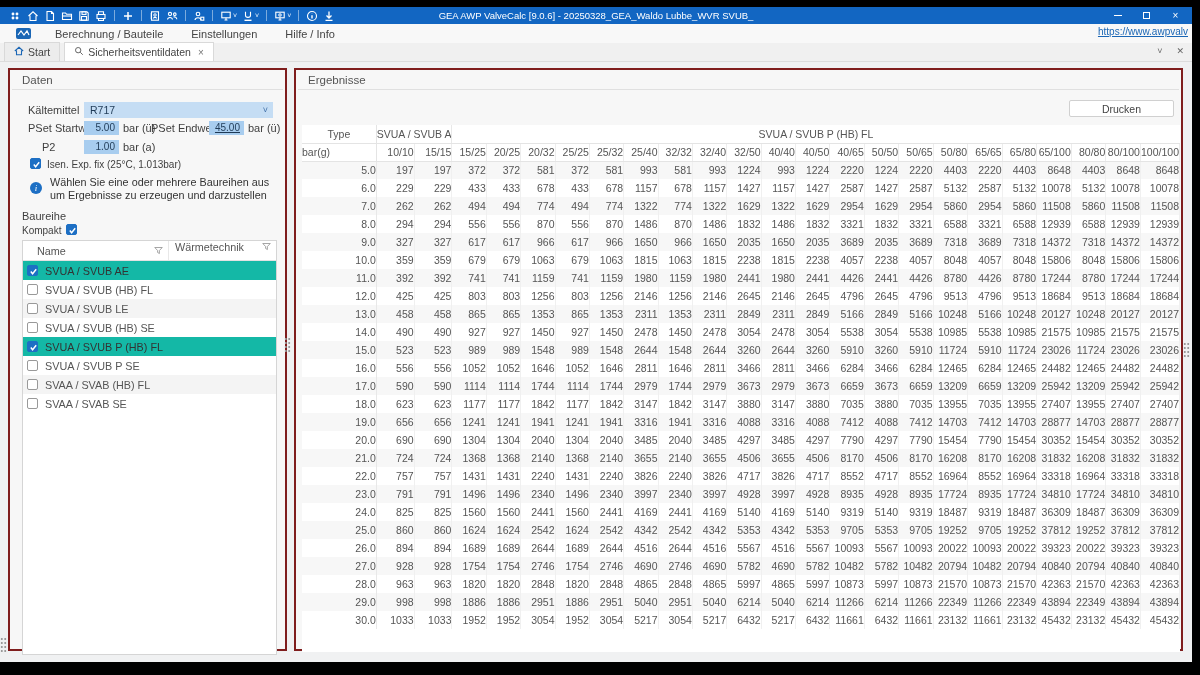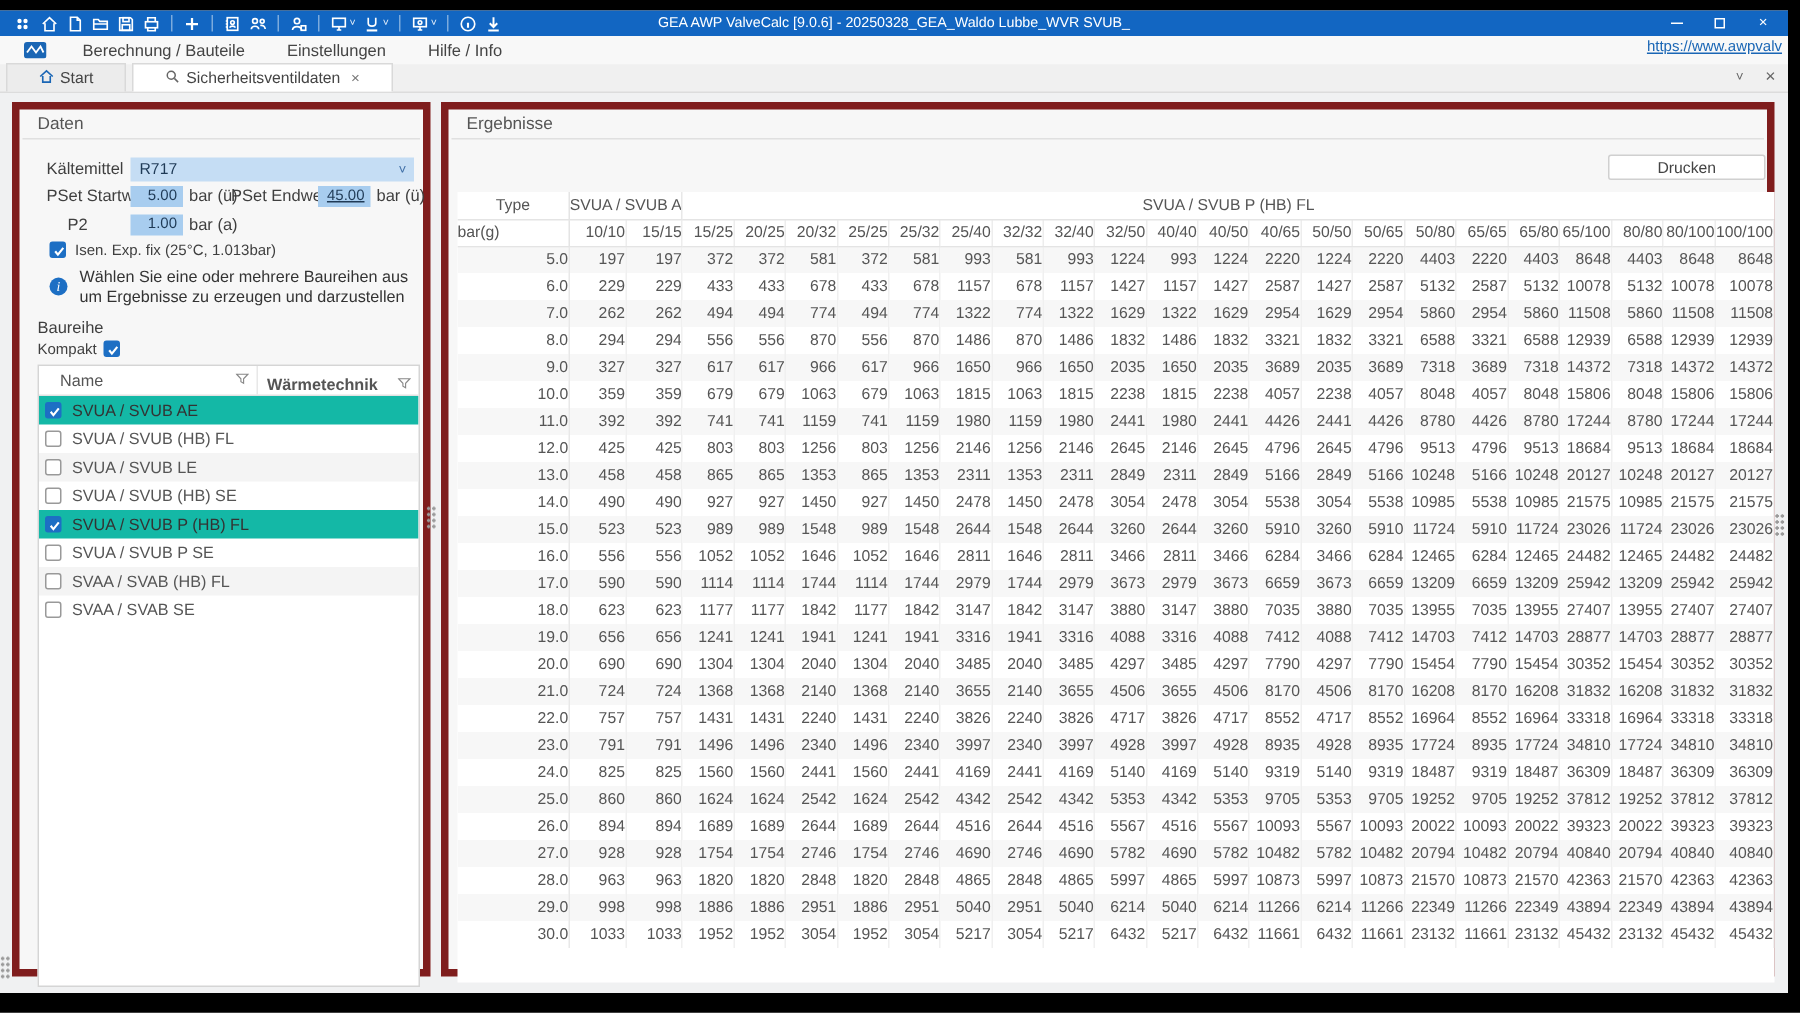--- a/index.html
+++ b/index.html
@@ -26,31 +26,31 @@
   .menubar { position:absolute; left:0; top:17px; width:100%; height:19px; background:#f8f8f8;
              display:flex; align-items:center; }
   .app-logo { margin:0 10px 0 16px; display:flex; align-items:center; }
   .menu-item { font-size:11px; color:#444; padding:0 14px; cursor:pointer; }
   .menu-link { position:absolute; right:4px; top:2px; font-size:10px; color:#1a66b5;
                text-decoration:underline; cursor:pointer; white-space:nowrap; }
 
   
   .tabrow { position:absolute; left:0; top:36px; width:100%; height:19px; background:#f0f0f0;
             border-bottom:1px solid #dcdcdc; display:flex; align-items:flex-end; }
-  .tab { height:19px; display:flex; align-items:center; gap:4px; padding:0 21px; font-size:10.5px;
+  .tab { height:19px; display:flex; align-items:center; gap:4px; padding:0 9px; font-size:10.5px;
          color:#444; border:1px solid #d9d9d9; border-bottom:none; background:#ececec;
          margin-left:4px; cursor:pointer; }
   .tab.active { background:#fff; }
   .tab .close-x { color:#777; font-size:10px; margin-left:3px; cursor:pointer; }
   .tabrow-right { position:absolute; right:8px; top:3px; display:flex; gap:14px; color:#666;
                   font-size:9px; align-items:center; }
 
   
   .content { position:absolute; left:0; top:55px; width:100%; height:600px; background:#f0f1f2; }
-  .groupbox { position:absolute; background:#f7f7f7; border:5px solid #7f1d1d; }
+  .groupbox { position:absolute; background:#f7f7f7; border:2px solid #7f1d1d; }
   .gb-left  { left:8px;   top:6px; width:279px; height:583px; }
   .gb-right { left:294px; top:6px; width:889px; height:583px; }
   .gb-title { font-size:11.5px; color:#555; padding:4px 0 3px 12px; }
   .gb-rule { border-bottom:1px solid #e0e0e0; margin:0 2px; }
 
   .lbl { position:absolute; font-size:11px; color:#3f3f3f; white-space:nowrap; }
   .small-lbl { font-size:10px; color:#3f3f3f; }
 
   .combo { position:absolute; background:#c5ddf4; height:16px; display:flex; align-items:center;
            font-size:10.5px; color:#1f3a56; padding-left:6px; cursor:pointer; }
@@ -67,21 +67,21 @@
                color:#fff; font-size:9px; font-family:"Liberation Serif",serif; font-style:italic;
                display:flex; align-items:center; justify-content:center; }
   .hint-text { position:absolute; font-size:10.8px; color:#333; line-height:13px; }
 
   
   .series-list { position:absolute; left:12px; top:170px; width:255px; height:415px;
                  background:#fff; border:1px solid #d5d5d5; overflow:hidden; }
   .sl-header { display:flex; height:20px; border-bottom:1px solid #e2e2e2; align-items:center;
                font-size:10.8px; color:#555; }
   .sl-h-name { flex:0 0 146px; padding-left:14px; display:flex; align-items:center; justify-content:space-between; border-right:1px solid #e8e8e8; height:100%; }
-  .sl-h-wt   { flex:1; padding-left:6px; display:flex; align-items:flex-end; justify-content:space-between; height:100%;font-weight:bold; }
+  .sl-h-wt   { flex:1; padding-left:6px; display:flex; align-items:flex-start; justify-content:space-between; height:100%; }
   .funnel { margin-right:5px; cursor:pointer; }
   .sl-row { display:flex; align-items:center; height:19px; font-size:10.8px; color:#555;
             cursor:pointer; }
   .sl-row:nth-child(odd) { background:#f4f4f4; }
   .sl-row.selected { background:#14b8a6; color:#333; }
   .sl-row .cb { margin:0 7px 0 4px; flex:0 0 11px; }
 
   
   .print-btn { position:absolute; left:773px; top:30px; width:105px; height:17px; background:#fff;
                border:1px solid #d0d0d0; border-radius:2px; font-size:10.5px; color:#444;

